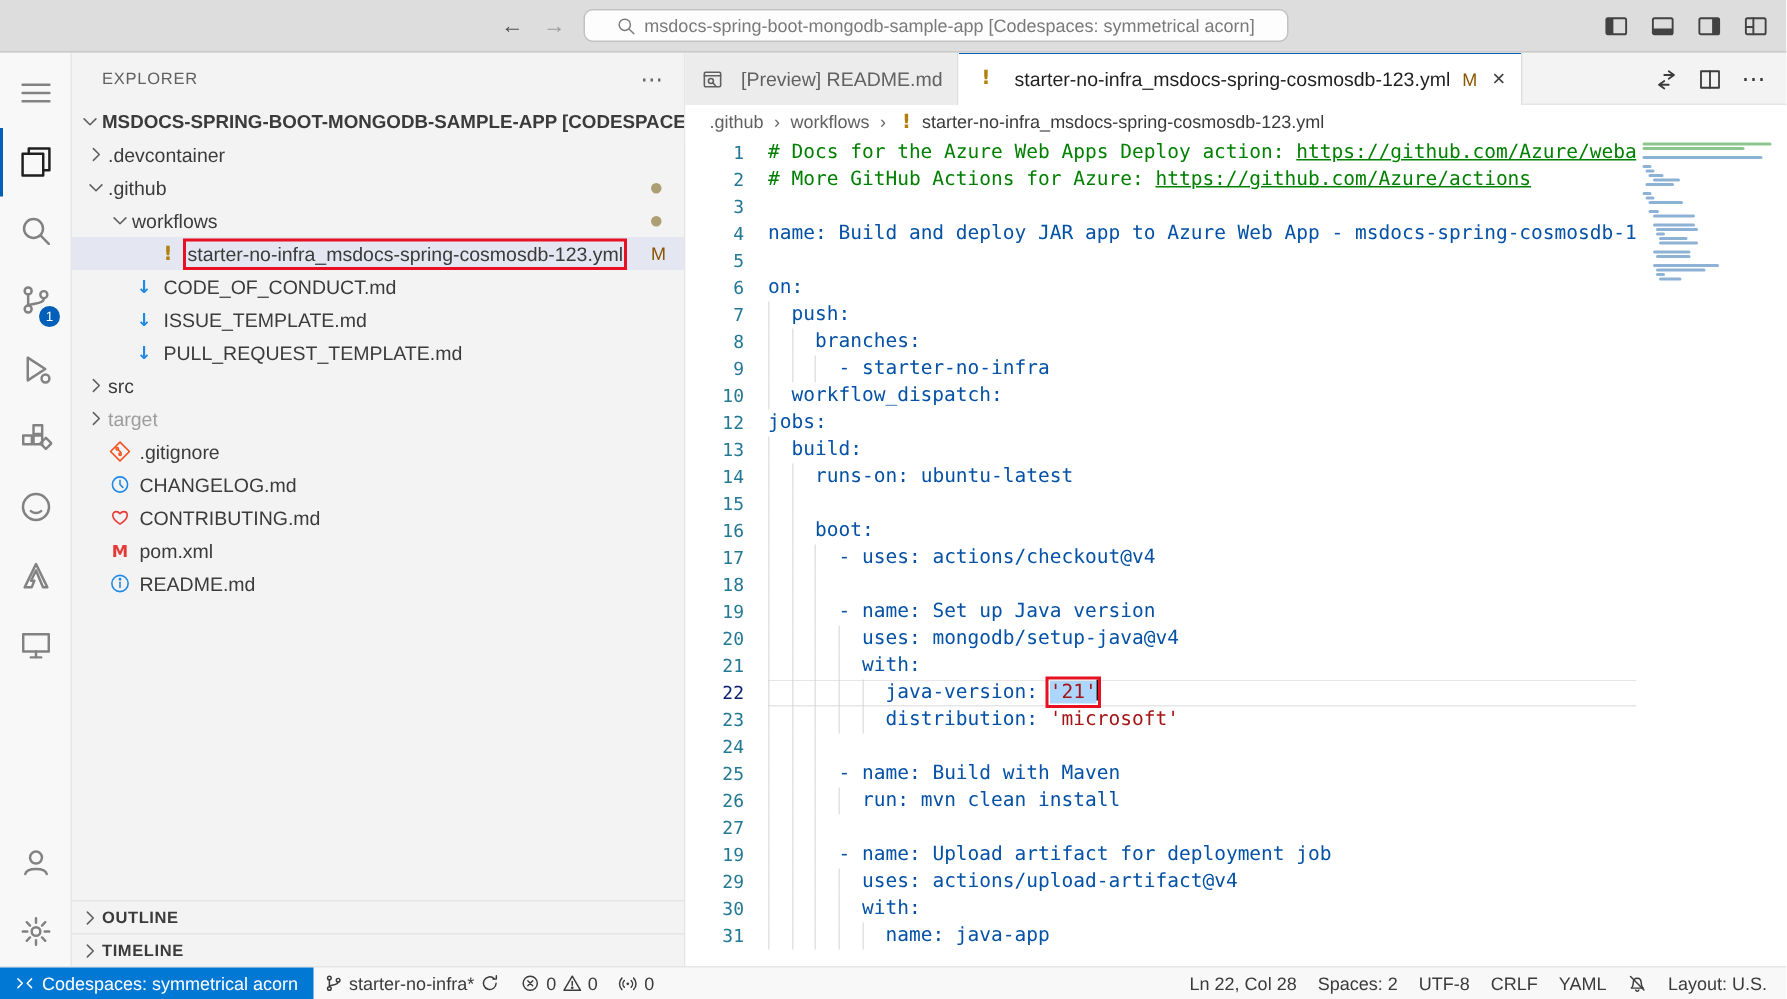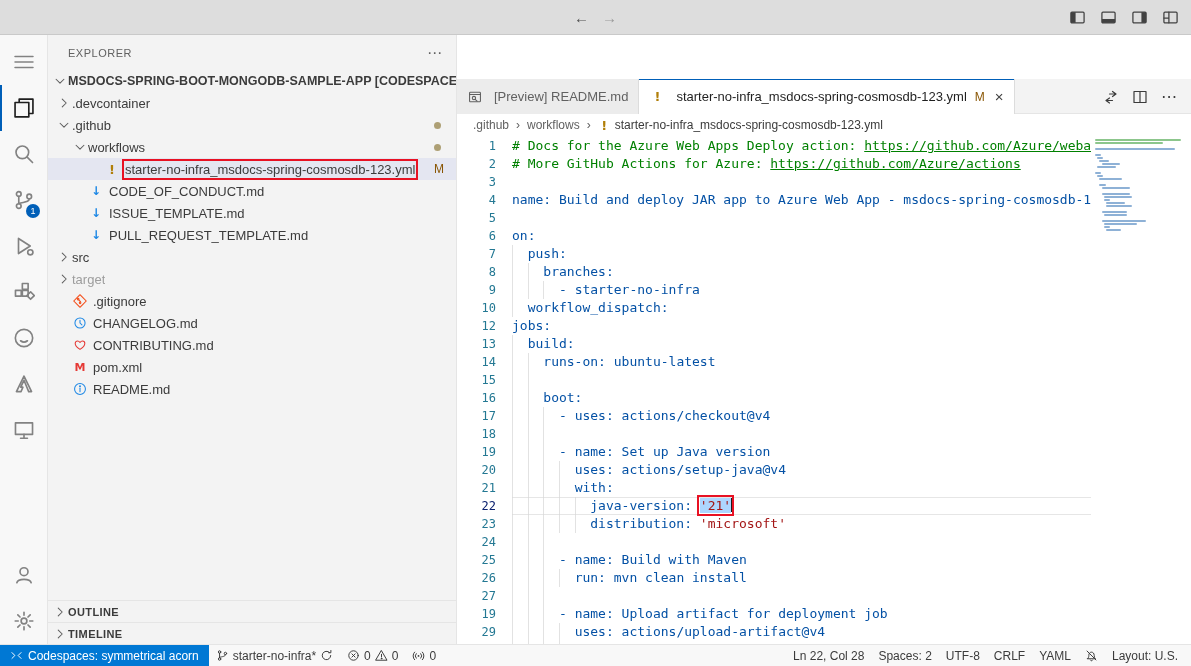--- a/index.html
+++ b/index.html
@@ -46,21 +46,21 @@
   .row .label { overflow:hidden; text-overflow:ellipsis; }
   .row .label.dim { color:#9d9d9d; }
   .row .spacer { flex:1; }
   .gitdot { width:7px; height:7px; border-radius:50%; background:#95834a; opacity:.75; margin-right:15px; flex:none; }
   .mbadge { color:#895503; margin-right:12px; font-size:12px; flex:none; }
   .ann { outline:2px solid var(--c-annotation,#e81123); outline-offset:1px; }
   .sections { margin-top:auto; }
   .section { height:22px; display:flex; align-items:center; font-weight:700; font-size:11px; color:#3b3b3b; border-top:1px solid #e5e5e5; padding-left:4px; letter-spacing:.4px; cursor:pointer; }
 
   
-  .editor-col { flex:1; min-width:0; display:flex; flex-direction:column; background:#fff;margin-top:44px; }
+  .editor-col { flex:1; min-width:0; display:flex; flex-direction:column; background:#fff; }
   .tabstrip { height:35px; flex:none; background:#f3f3f3; display:flex; align-items:stretch; box-shadow:inset 0 -1px 0 #e5e5e5; }
   .tab { display:flex; align-items:center; gap:6px; padding:0 10px; background:#ececec; color:#616161; border-right:1px solid #dcdcdc; cursor:pointer; white-space:nowrap; }
   .tab.active { background:#fff; color:#1f1f1f; box-shadow:inset 0 1px 0 var(--c-accent,#005fb8), 0 1px 0 #fff; }
   .tab .mod { color:#895503; font-size:12px; margin-left:2px; }
   .tab .close { font-size:15px; color:#424242; margin-left:4px; cursor:pointer; }
   .tab-actions { margin-left:auto; display:flex; align-items:center; gap:13px; padding:0 14px; color:#3b3b3b; }
   .tab-actions .icon { width:16px; height:16px; cursor:pointer; }
   .tab-actions .more { font-size:16px; cursor:pointer; }
   .breadcrumb { height:22px; flex:none; display:flex; align-items:center; gap:7px; padding-left:16px; font-size:12px; color:#616161; background:#fff; }
   .bc-item { cursor:pointer; }
@@ -92,20 +92,29 @@
   .sb-item .icon { width:13px; height:13px; }
   .sb-item.remote { background:var(--c-remote_badge,#0078d4); color:#fff; padding:0 10px; gap:5px; }
 </style>
 </head>
 <body>
 
 <div class="titlebar">
   <div class="tb-center">
     <span class="tb-arrow">←</span>
     <span class="tb-arrow dim">→</span>
+    <div class="searchbox">
+      <span class="icon">
+          <svg viewBox="0 0 16 16" fill="none" stroke="currentColor" stroke-width="1.2" stroke-linecap="round" stroke-linejoin="round">
+            <circle cx="6.8" cy="6.8" r="4.6"></circle>
+            <path d="M10.3 10.3L14.2 14.2"></path>
+          </svg>
+        </span>
+      <span>msdocs-spring-boot-mongodb-sample-app [Codespaces: symmetrical acorn]</span>
+    </div>
   </div>
   <div class="tb-right">
     <span class="icon">
         <svg viewBox="0 0 16 16" fill="none" stroke="currentColor" stroke-width="1.2" stroke-linecap="round" stroke-linejoin="round">
           <rect x="1.8" y="3" width="12.4" height="10" rx="1"></rect>
           <rect x="1.8" y="3" width="4.4" height="10" fill="currentColor" stroke="none"></rect>
         </svg>
       </span>
     <span class="icon">
         <svg viewBox="0 0 16 16" fill="none" stroke="currentColor" stroke-width="1.2" stroke-linecap="round" stroke-linejoin="round">
@@ -516,21 +525,21 @@
           <div class="code-line">
             <span class="ln">18</span>
             <span class="lc"><span class="guide" style="left: 0ch;"></span><span class="guide" style="left: 2ch;"></span><span class="guide" style="left: 4ch;"></span></span>
           </div>
           <div class="code-line">
             <span class="ln">19</span>
             <span class="lc"><span class="guide" style="left: 0ch;"></span><span class="guide" style="left: 2ch;"></span><span class="guide" style="left: 4ch;"></span><span class="tok-plain">      - </span><span class="tok-key">name:</span><span class="tok-val"> Set up Java version</span></span>
           </div>
           <div class="code-line">
             <span class="ln">20</span>
-            <span class="lc"><span class="guide" style="left: 0ch;"></span><span class="guide" style="left: 2ch;"></span><span class="guide" style="left: 4ch;"></span><span class="guide" style="left: 6ch;"></span><span class="tok-plain">        </span><span class="tok-key">uses:</span><span class="tok-val"> actions/setup-java@v4</span></span>
+            <span class="lc"><span class="guide" style="left: 0ch;"></span><span class="guide" style="left: 2ch;"></span><span class="guide" style="left: 4ch;"></span><span class="guide" style="left: 6ch;"></span><span class="tok-plain">        </span><span class="tok-key">uses:</span><span class="tok-val"> mongodb/setup-java@v4</span></span>
           </div>
           <div class="code-line">
             <span class="ln">21</span>
             <span class="lc"><span class="guide" style="left: 0ch;"></span><span class="guide" style="left: 2ch;"></span><span class="guide" style="left: 4ch;"></span><span class="guide" style="left: 6ch;"></span><span class="tok-plain">        </span><span class="tok-key">with:</span></span>
           </div>
           <div class="code-line current">
             <span class="ln">22</span>
             <span class="lc"><span class="guide" style="left: 0ch;"></span><span class="guide" style="left: 2ch;"></span><span class="guide" style="left: 4ch;"></span><span class="guide" style="left: 6ch;"></span><span class="guide" style="left: 8ch;"></span><span class="tok-plain">          </span><span class="tok-key">java-version:</span><span class="tok-plain"> </span><span class="tok-string sel ann">'21'</span><span class="cursor"></span></span>
           </div>
           <div class="code-line">

